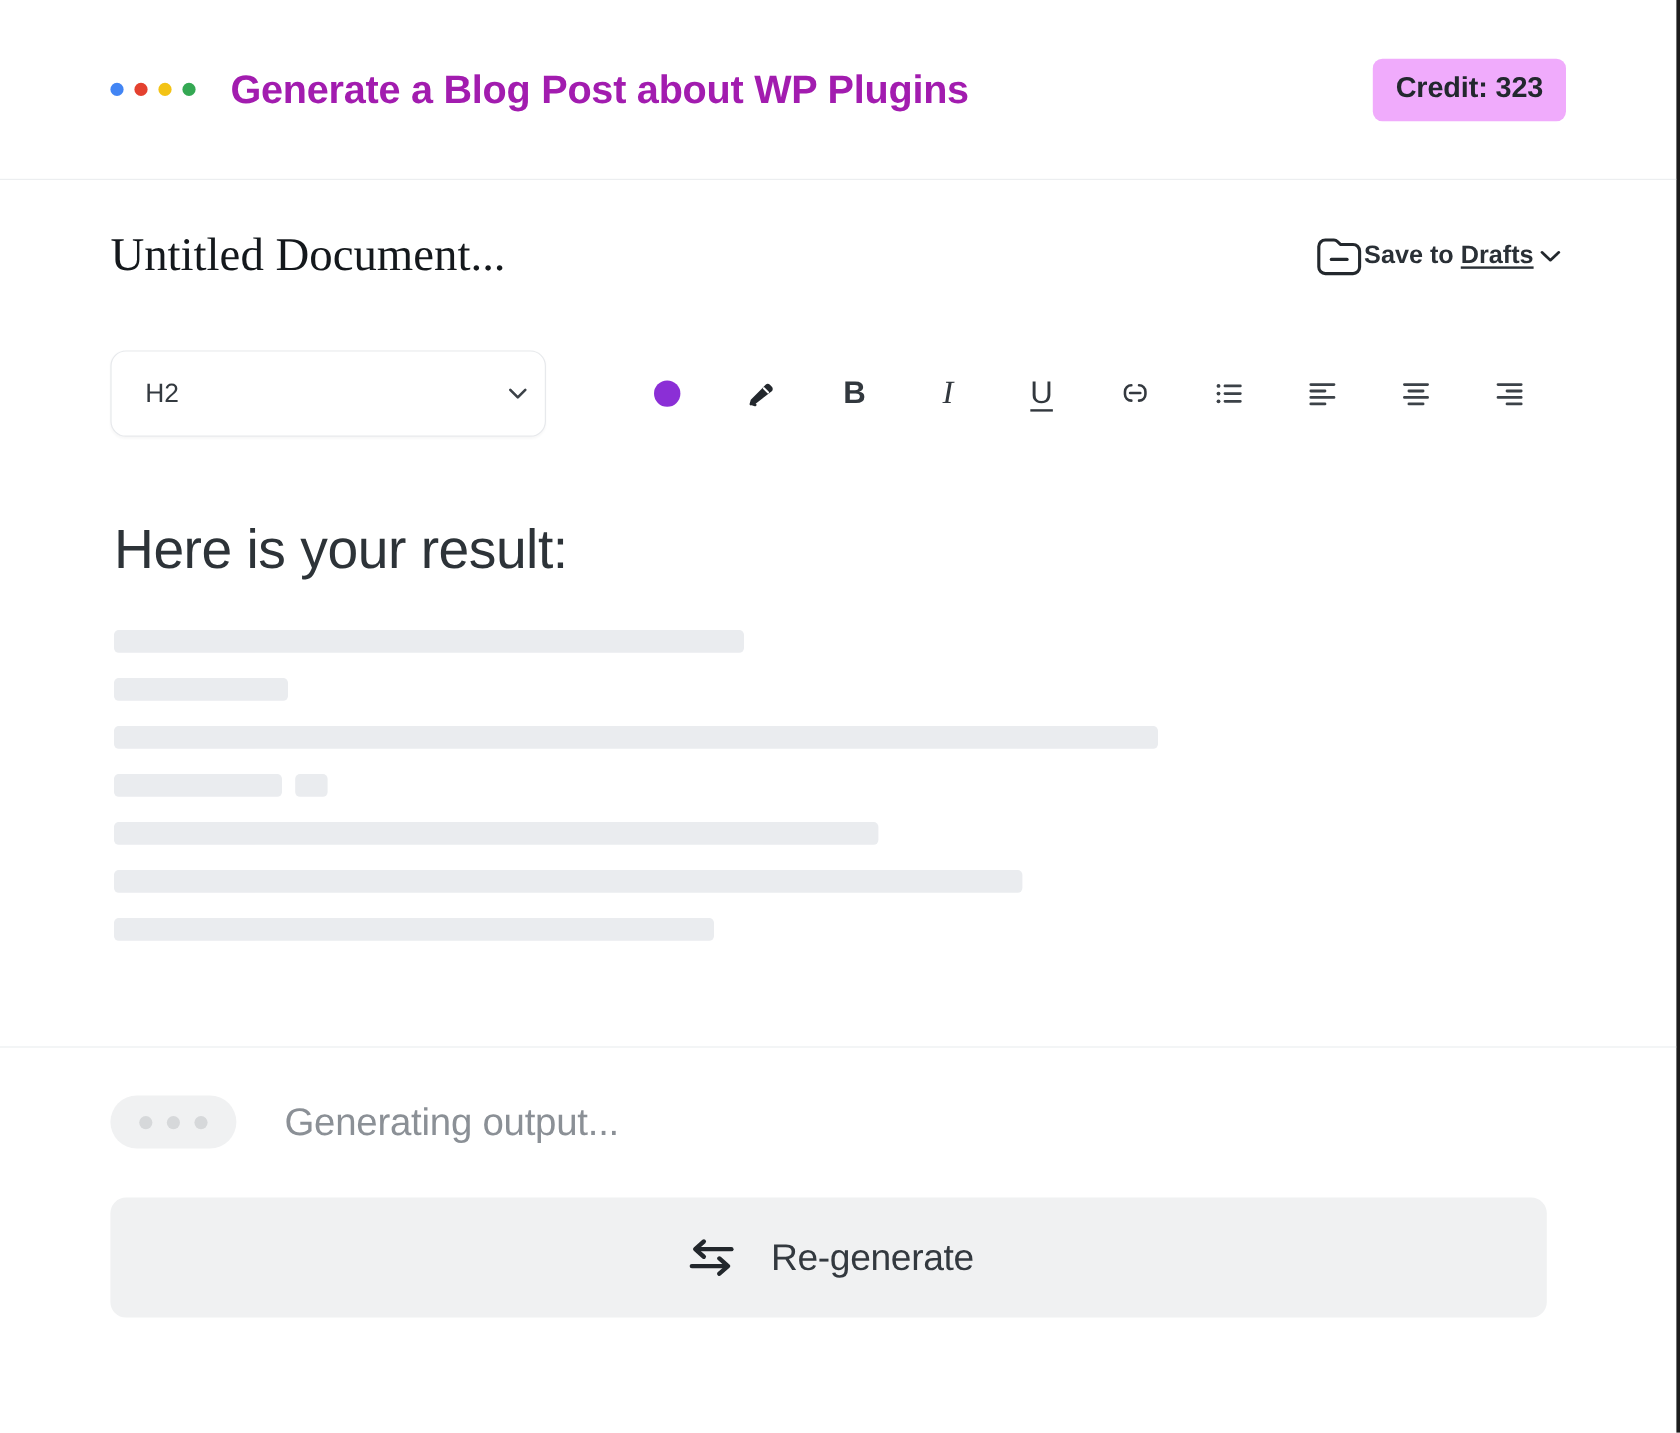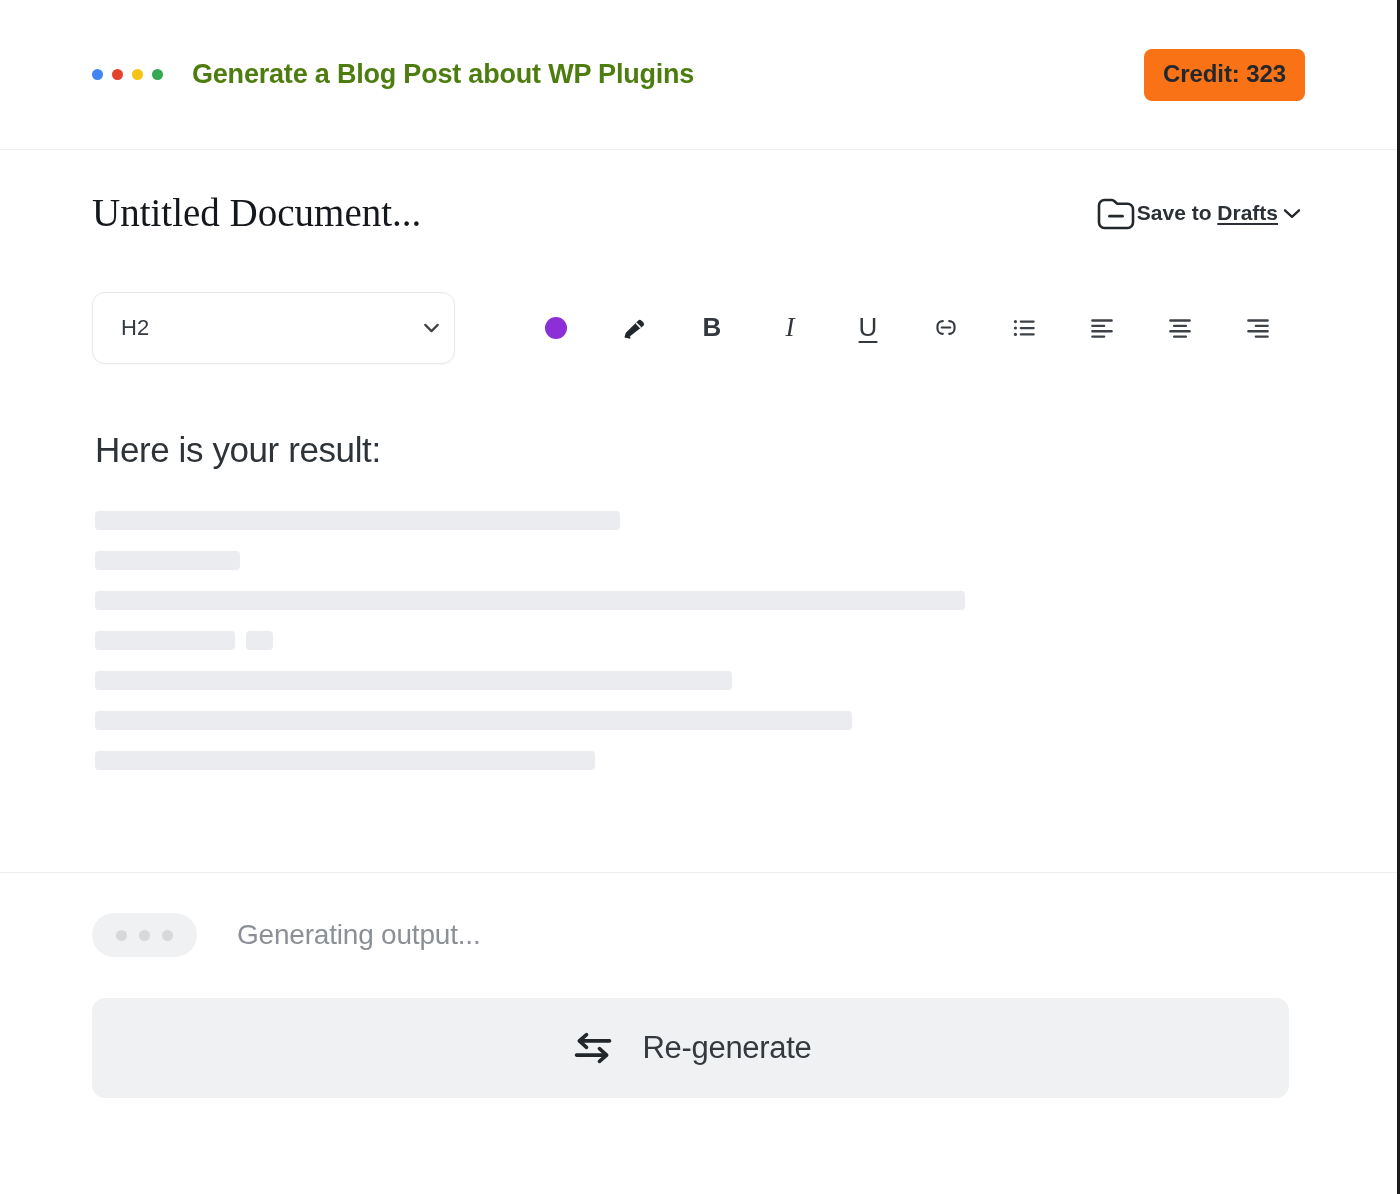--- a/index.html
+++ b/index.html
@@ -36,23 +36,23 @@
   .dots {
     display: flex;
     align-items: center;
     gap: 9px;
     margin-right: 29px;
     flex: 0 0 auto;
   }
   .dot { width: 11px; height: 11px; border-radius: 50%; display: block; }
 
   .app-title {
-    font-size: 27px;
+    font-size: 33px;
     font-weight: 700;
-    color: #4d7c0f;
+    color: #a21caf;
     letter-spacing: -0.2px;
     white-space: nowrap;
   }
 
   .credit-badge {
     margin-left: auto;
     background: #d9f2f3;
     color: #22282e;
     font-size: 24px;
     font-weight: 700;
@@ -159,21 +159,21 @@
 
   
   .content {
     position: absolute;
     left: 0; top: 400px;
     width: 1397px;
     height: 472px;
     padding: 30px 92px 0 95px;
   }
   .result-heading {
-    font-size: 35px;
+    font-size: 46px;
     font-weight: 500;
     color: #2d3338;
     letter-spacing: -0.4px;
     margin-bottom: 41px;
   }
 
   .skeleton-wrap { display: flex; flex-direction: column; gap: 21px; }
   .skel-row { display: flex; gap: 11px; height: 19px; }
   .skel {
     height: 19px;
@@ -208,21 +208,21 @@
     justify-content: center;
     gap: 12px;
   }
   .typing-pill i {
     width: 11px; height: 11px;
     border-radius: 50%;
     background: #d6d8da;
     display: block;
   }
   .status-text {
-    font-size: 28px;
+    font-size: 32px;
     color: #8b9096;
     letter-spacing: -0.2px;
   }
 
   .regen-btn {
     margin-top: 41px;
     width: 1197px;
     height: 100px;
     background: #f0f1f2;
     border: none;
@@ -256,21 +256,21 @@
 <div class="app">
 
   <div class="topbar">
     <div class="dots">
       <span class="dot" style="background: rgb(66, 133, 244);"></span>
       <span class="dot" style="background: rgb(228, 65, 47);"></span>
       <span class="dot" style="background: rgb(243, 195, 21);"></span>
       <span class="dot" style="background: rgb(52, 168, 83);"></span>
     </div>
     <div class="app-title">Generate a Blog Post about WP Plugins</div>
-    <div class="credit-badge" style="background: #f97316;">Credit: 323</div>
+    <div class="credit-badge" style="background: #f0abfc;">Credit: 323</div>
   </div>
 
   <div class="doc-header">
     <div class="doc-title">Untitled Document...</div>
 
     <div class="save-group">
       <span>
         <svg class="icon-svg" width="40" height="34" viewBox="0 0 40 34" fill="none">
           <path d="M3 9.5C3 6.46 5.46 4 8.5 4h7.1c1.1 0 2.14.44 2.9 1.22L21 7.7h10.5C34.54 7.7 37 10.16 37 13.2v13.3c0 3.04-2.46 5.5-5.5 5.5h-23C5.46 32 3 29.54 3 26.5V9.5z" stroke="#23282d" stroke-width="2.6" stroke-linejoin="round"></path>
           <path d="M13.5 20.2h13" stroke="#23282d" stroke-width="2.8" stroke-linecap="round"></path>

